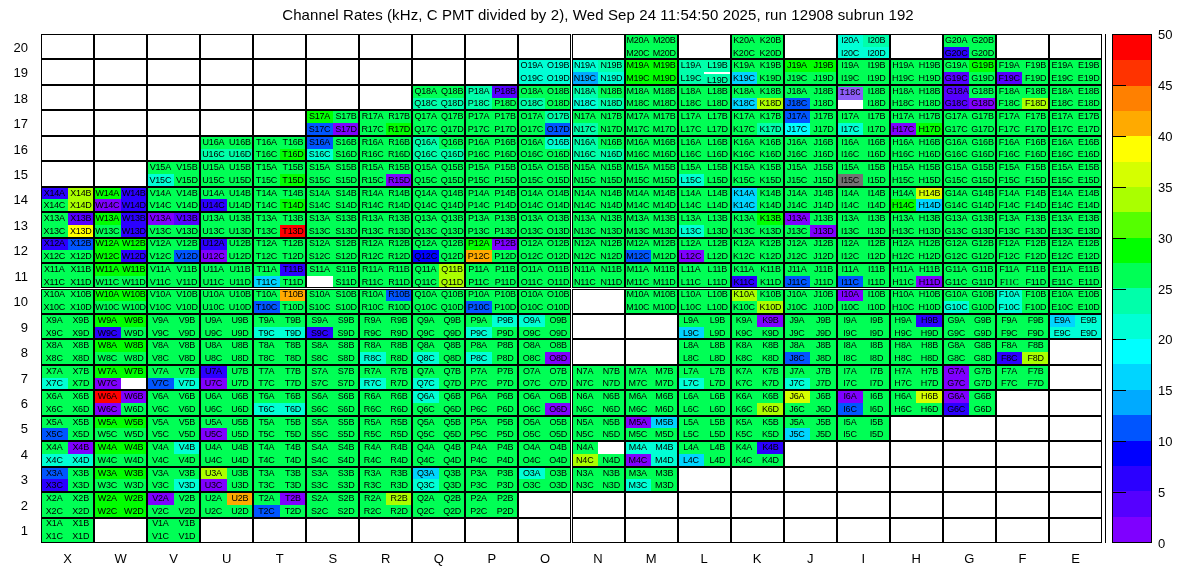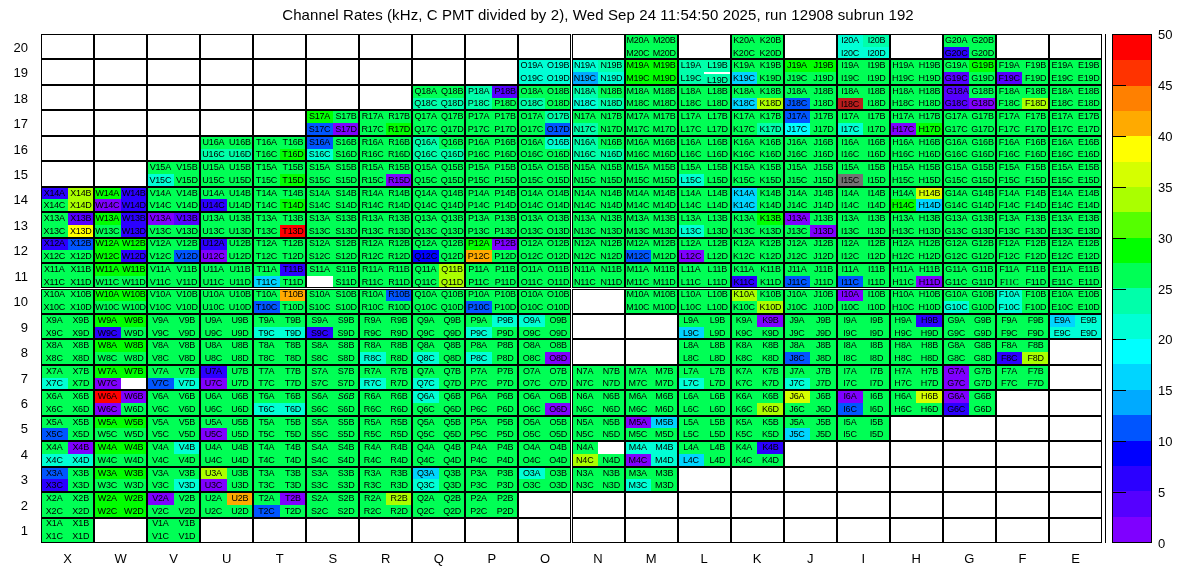--- a/index.html
+++ b/index.html
@@ -486,21 +486,21 @@
       <div class="cell" title="S8B = 26 kHz" style="left: 291.775px; top: 305.4px; width: 26.525px; height: 12.725px; background: rgb(0, 255, 85);">S8B</div>
       <div class="cell" title="S8C = 26 kHz" style="left: 265.25px; top: 318.125px; width: 26.525px; height: 12.725px; background: rgb(0, 255, 85);">S8C</div>
       <div class="cell" title="S8D = 26 kHz" style="left: 291.775px; top: 318.125px; width: 26.525px; height: 12.725px; background: rgb(0, 255, 85);">S8D</div>
       <div class="mod" style="left: 265.25px; top: 305.4px; width: 53.05px; height: 25.45px;"></div>
       <div class="cell" title="S7A = 26 kHz" style="left: 265.25px; top: 330.85px; width: 26.525px; height: 12.725px; background: rgb(0, 255, 85);">S7A</div>
       <div class="cell" title="S7B = 26 kHz" style="left: 291.775px; top: 330.85px; width: 26.525px; height: 12.725px; background: rgb(0, 255, 85);">S7B</div>
       <div class="cell" title="S7C = 26 kHz" style="left: 265.25px; top: 343.575px; width: 26.525px; height: 12.725px; background: rgb(0, 255, 85);">S7C</div>
       <div class="cell" title="S7D = 26 kHz" style="left: 291.775px; top: 343.575px; width: 26.525px; height: 12.725px; background: rgb(0, 255, 85);">S7D</div>
       <div class="mod" style="left: 265.25px; top: 330.85px; width: 53.05px; height: 25.45px;"></div>
       <div class="cell" title="S6A = 26 kHz" style="left: 265.25px; top: 356.3px; width: 26.525px; height: 12.725px; background: rgb(0, 255, 85);">S6A</div>
-      <div class="cell" title="S6B = 26 kHz" style="left: 291.775px; top: 356.3px; width: 26.525px; height: 12.725px; background: rgb(0, 255, 85); font-style: italic;">S6B</div>
+      <div class="cell" title="S6B = 26 kHz" style="left: 291.775px; top: 356.3px; width: 26.525px; height: 12.725px; background: rgb(0, 255, 85);">S6B</div>
       <div class="cell" title="S6C = 26 kHz" style="left: 265.25px; top: 369.025px; width: 26.525px; height: 12.725px; background: rgb(0, 255, 85);">S6C</div>
       <div class="cell" title="S6D = 26 kHz" style="left: 291.775px; top: 369.025px; width: 26.525px; height: 12.725px; background: rgb(0, 255, 85);">S6D</div>
       <div class="mod" style="left: 265.25px; top: 356.3px; width: 53.05px; height: 25.45px;"></div>
       <div class="cell" title="S5A = 26 kHz" style="left: 265.25px; top: 381.75px; width: 26.525px; height: 12.725px; background: rgb(0, 255, 85);">S5A</div>
       <div class="cell" title="S5B = 26 kHz" style="left: 291.775px; top: 381.75px; width: 26.525px; height: 12.725px; background: rgb(0, 255, 85);">S5B</div>
       <div class="cell" title="S5C = 26 kHz" style="left: 265.25px; top: 394.475px; width: 26.525px; height: 12.725px; background: rgb(0, 255, 85);">S5C</div>
       <div class="cell" title="S5D = 26 kHz" style="left: 291.775px; top: 394.475px; width: 26.525px; height: 12.725px; background: rgb(0, 255, 85);">S5D</div>
       <div class="mod" style="left: 265.25px; top: 381.75px; width: 53.05px; height: 25.45px;"></div>
       <div class="cell" title="S4A = 26 kHz" style="left: 265.25px; top: 407.2px; width: 26.525px; height: 12.725px; background: rgb(0, 255, 85);">S4A</div>
       <div class="cell" title="S4B = 26 kHz" style="left: 291.775px; top: 407.2px; width: 26.525px; height: 12.725px; background: rgb(0, 255, 85);">S4B</div>
@@ -1283,21 +1283,21 @@
       <div class="cell" title="I20C = 21 kHz" style="left: 795.75px; top: 12.725px; width: 26.525px; height: 12.725px; background: rgb(0, 255, 213);">I20C</div>
       <div class="cell" title="I20D = 22 kHz" style="left: 822.275px; top: 12.725px; width: 26.525px; height: 12.725px; background: rgb(0, 255, 213);">I20D</div>
       <div class="mod" style="left: 795.75px; top: 0px; width: 53.05px; height: 25.45px;"></div>
       <div class="cell" title="I19A = 26 kHz" style="left: 795.75px; top: 25.45px; width: 26.525px; height: 12.725px; background: rgb(0, 255, 85);">I19A</div>
       <div class="cell" title="I19B = 27 kHz" style="left: 822.275px; top: 25.45px; width: 26.525px; height: 12.725px; background: rgb(0, 255, 85);">I19B</div>
       <div class="cell" title="I19C = 25 kHz" style="left: 795.75px; top: 38.175px; width: 26.525px; height: 12.725px; background: rgb(0, 255, 85);">I19C</div>
       <div class="cell" title="I19D = 26 kHz" style="left: 822.275px; top: 38.175px; width: 26.525px; height: 12.725px; background: rgb(0, 255, 85);">I19D</div>
       <div class="mod" style="left: 795.75px; top: 25.45px; width: 53.05px; height: 25.45px;"></div>
       <div class="cell" title="I18A = 26 kHz" style="left: 795.75px; top: 50.9px; width: 26.525px; height: 12.725px; background: rgb(0, 255, 85);">I18A</div>
       <div class="cell" title="I18B = 26 kHz" style="left: 822.275px; top: 50.9px; width: 26.525px; height: 12.725px; background: rgb(0, 255, 85);">I18B</div>
-      <div class="cell" title="I18C = 25 kHz" style="left: 795.75px; top: 64px; width: 26.525px; height: 12.725px; background: #b91c1c;">I18C</div>
+      <div class="cell" title="I18C = 25 kHz" style="left: 795.75px; top: 53px; width: 26.525px; height: 12.725px; background: #8b5cf6; font-family: Liberation Mono, monospace;">I18C</div>
       <div class="cell" title="I18D = 25 kHz" style="left: 822.275px; top: 63.625px; width: 26.525px; height: 12.725px; background: rgb(0, 255, 85);">I18D</div>
       <div class="mod" style="left: 795.75px; top: 50.9px; width: 53.05px; height: 25.45px;"></div>
       <div class="cell" title="I17A = 25 kHz" style="left: 795.75px; top: 76.35px; width: 26.525px; height: 12.725px; background: rgb(0, 255, 85);">I17A</div>
       <div class="cell" title="I17B = 25 kHz" style="left: 822.275px; top: 76.35px; width: 26.525px; height: 12.725px; background: rgb(0, 255, 85);">I17B</div>
       <div class="cell" title="I17C = 21 kHz" style="left: 795.75px; top: 89.075px; width: 26.525px; height: 12.725px; background: rgb(0, 255, 213);">I17C</div>
       <div class="cell" title="I17D = 25 kHz" style="left: 822.275px; top: 89.075px; width: 26.525px; height: 12.725px; background: rgb(0, 255, 85);">I17D</div>
       <div class="mod" style="left: 795.75px; top: 76.35px; width: 53.05px; height: 25.45px;"></div>
       <div class="cell" title="I16A = 25 kHz" style="left: 795.75px; top: 101.8px; width: 26.525px; height: 12.725px; background: rgb(0, 255, 85);">I16A</div>
       <div class="cell" title="I16B = 25 kHz" style="left: 822.275px; top: 101.8px; width: 26.525px; height: 12.725px; background: rgb(0, 255, 85);">I16B</div>
       <div class="cell" title="I16C = 25 kHz" style="left: 795.75px; top: 114.525px; width: 26.525px; height: 12.725px; background: rgb(0, 255, 85);">I16C</div>

